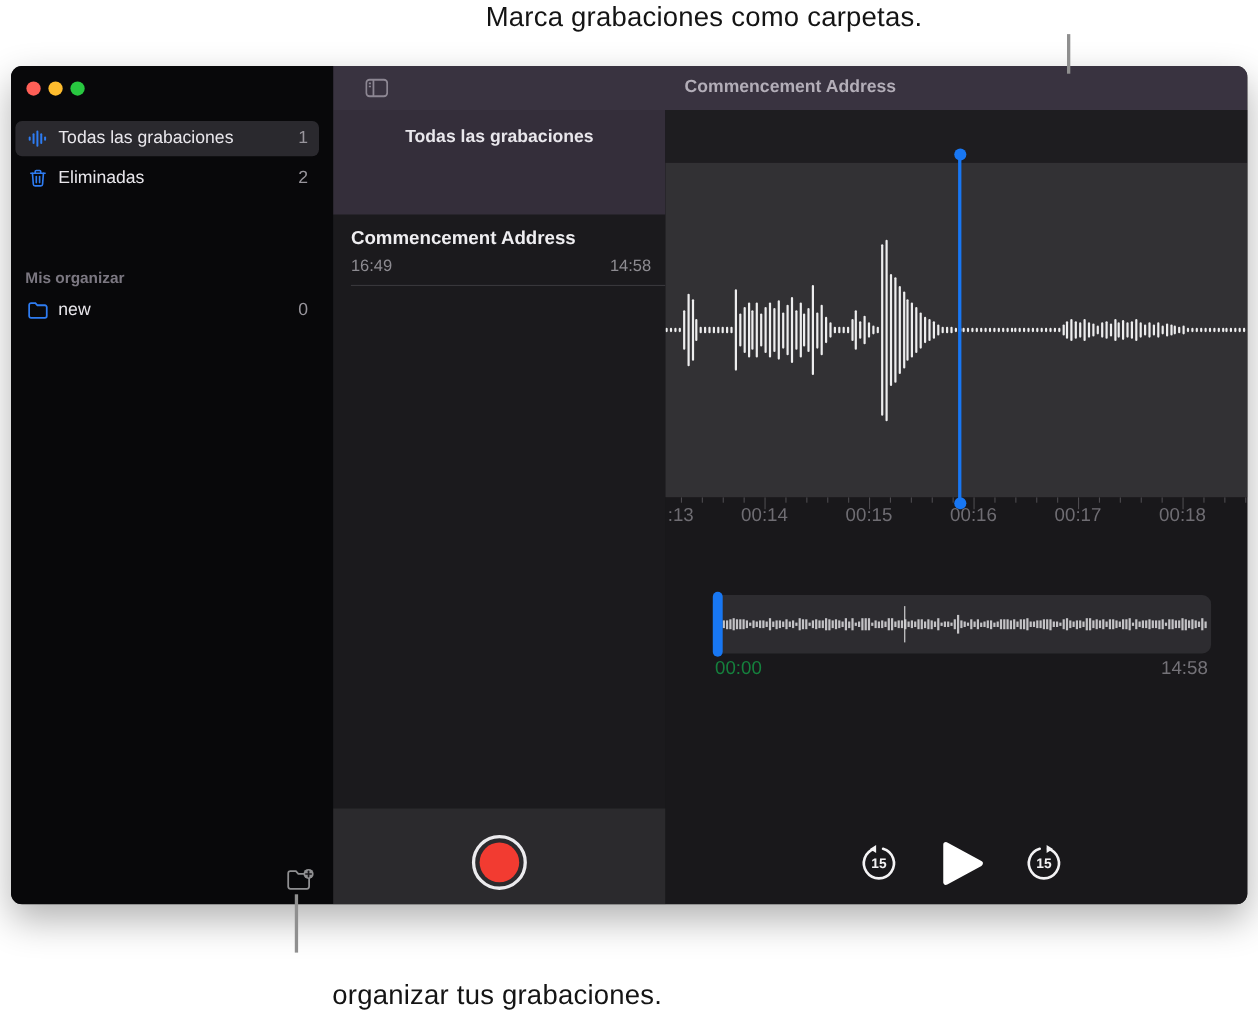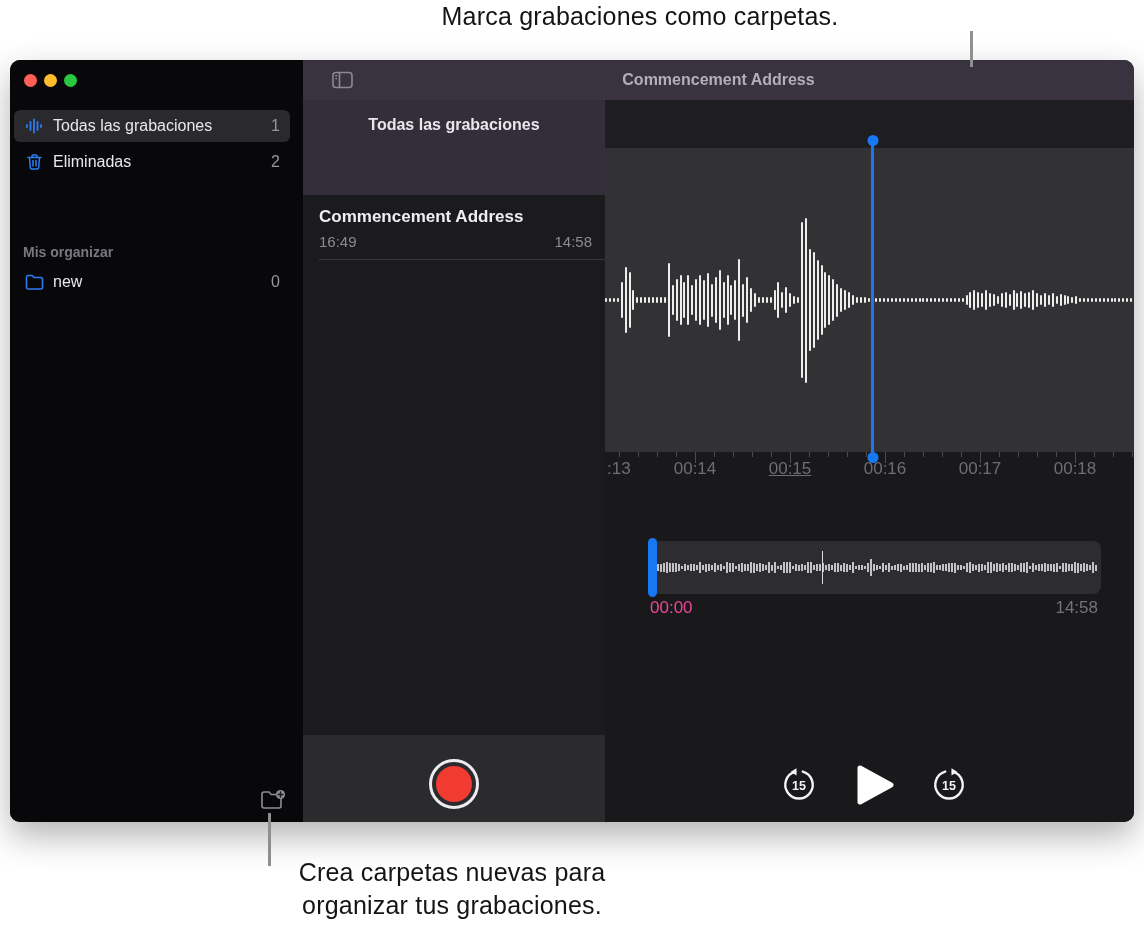--- a/index.html
+++ b/index.html
@@ -53,21 +53,21 @@
   .wbar{position:absolute;width:2px;background:#ededee;border-radius:1px;top:50%;}
   #playhead{position:absolute;left:266px;top:40px;width:3px;height:317px;background:#1877f3;z-index:6;}
   #playhead .ph-dot{position:absolute;left:50%;transform:translateX(-50%);width:11px;height:11px;border-radius:50%;background:#1877f3;}
   #ruler{position:absolute;top:352px;left:0;width:100%;height:26px;overflow:hidden;}
   .tick{position:absolute;top:0;width:1px;background:#4d4b4f;}
   .rlabel{position:absolute;top:7px;color:#6f6d73;font-size:17px;white-space:nowrap;}
   #overview{position:absolute;left:43px;top:441px;width:453px;height:53px;border-radius:8px;background:#2d2c30;overflow:hidden;}
   .obar{position:absolute;width:1.5px;background:rgba(233,233,235,.8);top:50%;}
   #ov-marker{position:absolute;top:10px;bottom:10px;width:1px;background:#dcdcde;}
   #ov-playhead{position:absolute;left:43px;top:438px;width:9px;height:59px;border-radius:5px;background:#1877f3;z-index:6;}
-  #ov-start{position:absolute;left:45px;top:498px;color:#ec4899;font-size:17px;}
+  #ov-start{position:absolute;left:45px;top:498px;color:#15803d;font-size:17px;}
   #ov-end{position:absolute;right:36px;top:498px;color:#747278;font-size:17px;}
   #timer{position:absolute;left:0;right:0;top:540px;text-align:center;color:#cfced2;font-size:42px;font-weight:300;letter-spacing:1px;}
   .ctrl{position:absolute;display:flex;align-items:center;justify-content:center;}
   #skip-back{left:177px;top:668px;width:34px;height:34px;}
   #play-button{left:248px;top:662px;width:44px;height:46px;}
   #skip-fwd{left:327px;top:668px;width:34px;height:34px;}
 </style>
 </head>
 <body>
 <div id="page">
@@ -337,21 +337,21 @@
           <div class="tick" style="left: 394px; height: 5px;"></div>
           <div class="tick" style="left: 413px; height: 5px;"></div>
           <div class="tick" style="left: 432px; height: 5px;"></div>
           <div class="tick" style="left: 451px; height: 5px;"></div>
           <div class="tick" style="left: 470px; height: 11px;"></div>
           <div class="tick" style="left: 489px; height: 5px;"></div>
           <div class="tick" style="left: 508px; height: 5px;"></div>
           <div class="tick" style="left: 527px; height: 5px;"></div>
           <div class="rlabel" style="left: 2px;">:13</div>
           <div class="rlabel" style="left: 90px; transform: translateX(-50%);">00:14</div>
-          <div class="rlabel" style="left: 185px; transform: translateX(-50%); text-decoration: underline;">00:15</div>
+          <div class="rlabel" style="left: 185px; transform: translateX(-50%);">00:15</div>
           <div class="rlabel" style="left: 280px; transform: translateX(-50%);">00:16</div>
           <div class="rlabel" style="left: 375px; transform: translateX(-50%);">00:17</div>
           <div class="rlabel" style="left: 470px; transform: translateX(-50%);">00:18</div>
         </div>
 
       <div id="overview">
           <div class="obar" style="left: 3px; height: 8px; margin-top: -4px;"></div>
           <div class="obar" style="left: 6px; height: 4.5px; margin-top: -2.3px;"></div>
           <div class="obar" style="left: 9px; height: 6.3px; margin-top: -3.2px;"></div>
           <div class="obar" style="left: 12px; height: 8.1px; margin-top: -4px;"></div>
@@ -524,17 +524,17 @@
           <path d="M20.8 3.6 A13.7 13.7 0 1 1 13.2 3.6" fill="none" stroke="#f4f3f5" stroke-width="2.4" stroke-linecap="round"></path>
           <path d="M18.5 0.2 L24.2 3.8 L18.5 7.4 Z" fill="#f4f3f5" transform="translate(1,0)"></path>
           <text x="17" y="21.5" text-anchor="middle" font-size="12.5" font-weight="bold" fill="#f4f3f5" font-family="Liberation Sans, sans-serif">15</text>
         </svg>
       </div>
     </div>
   </div>
 
   <div class="callout-line" style="left:268px;top:813px;height:53px;z-index:60;"></div>
   <div class="annotation" style="top:856px;left:120px;width:664px;text-align:center;line-height:33px;">
-    <span>Crea carpetas nuevas para</span><br>
+    <br>
     <span>organizar tus grabaciones.</span>
   </div>
 
 </div>
 
 </body></html>

